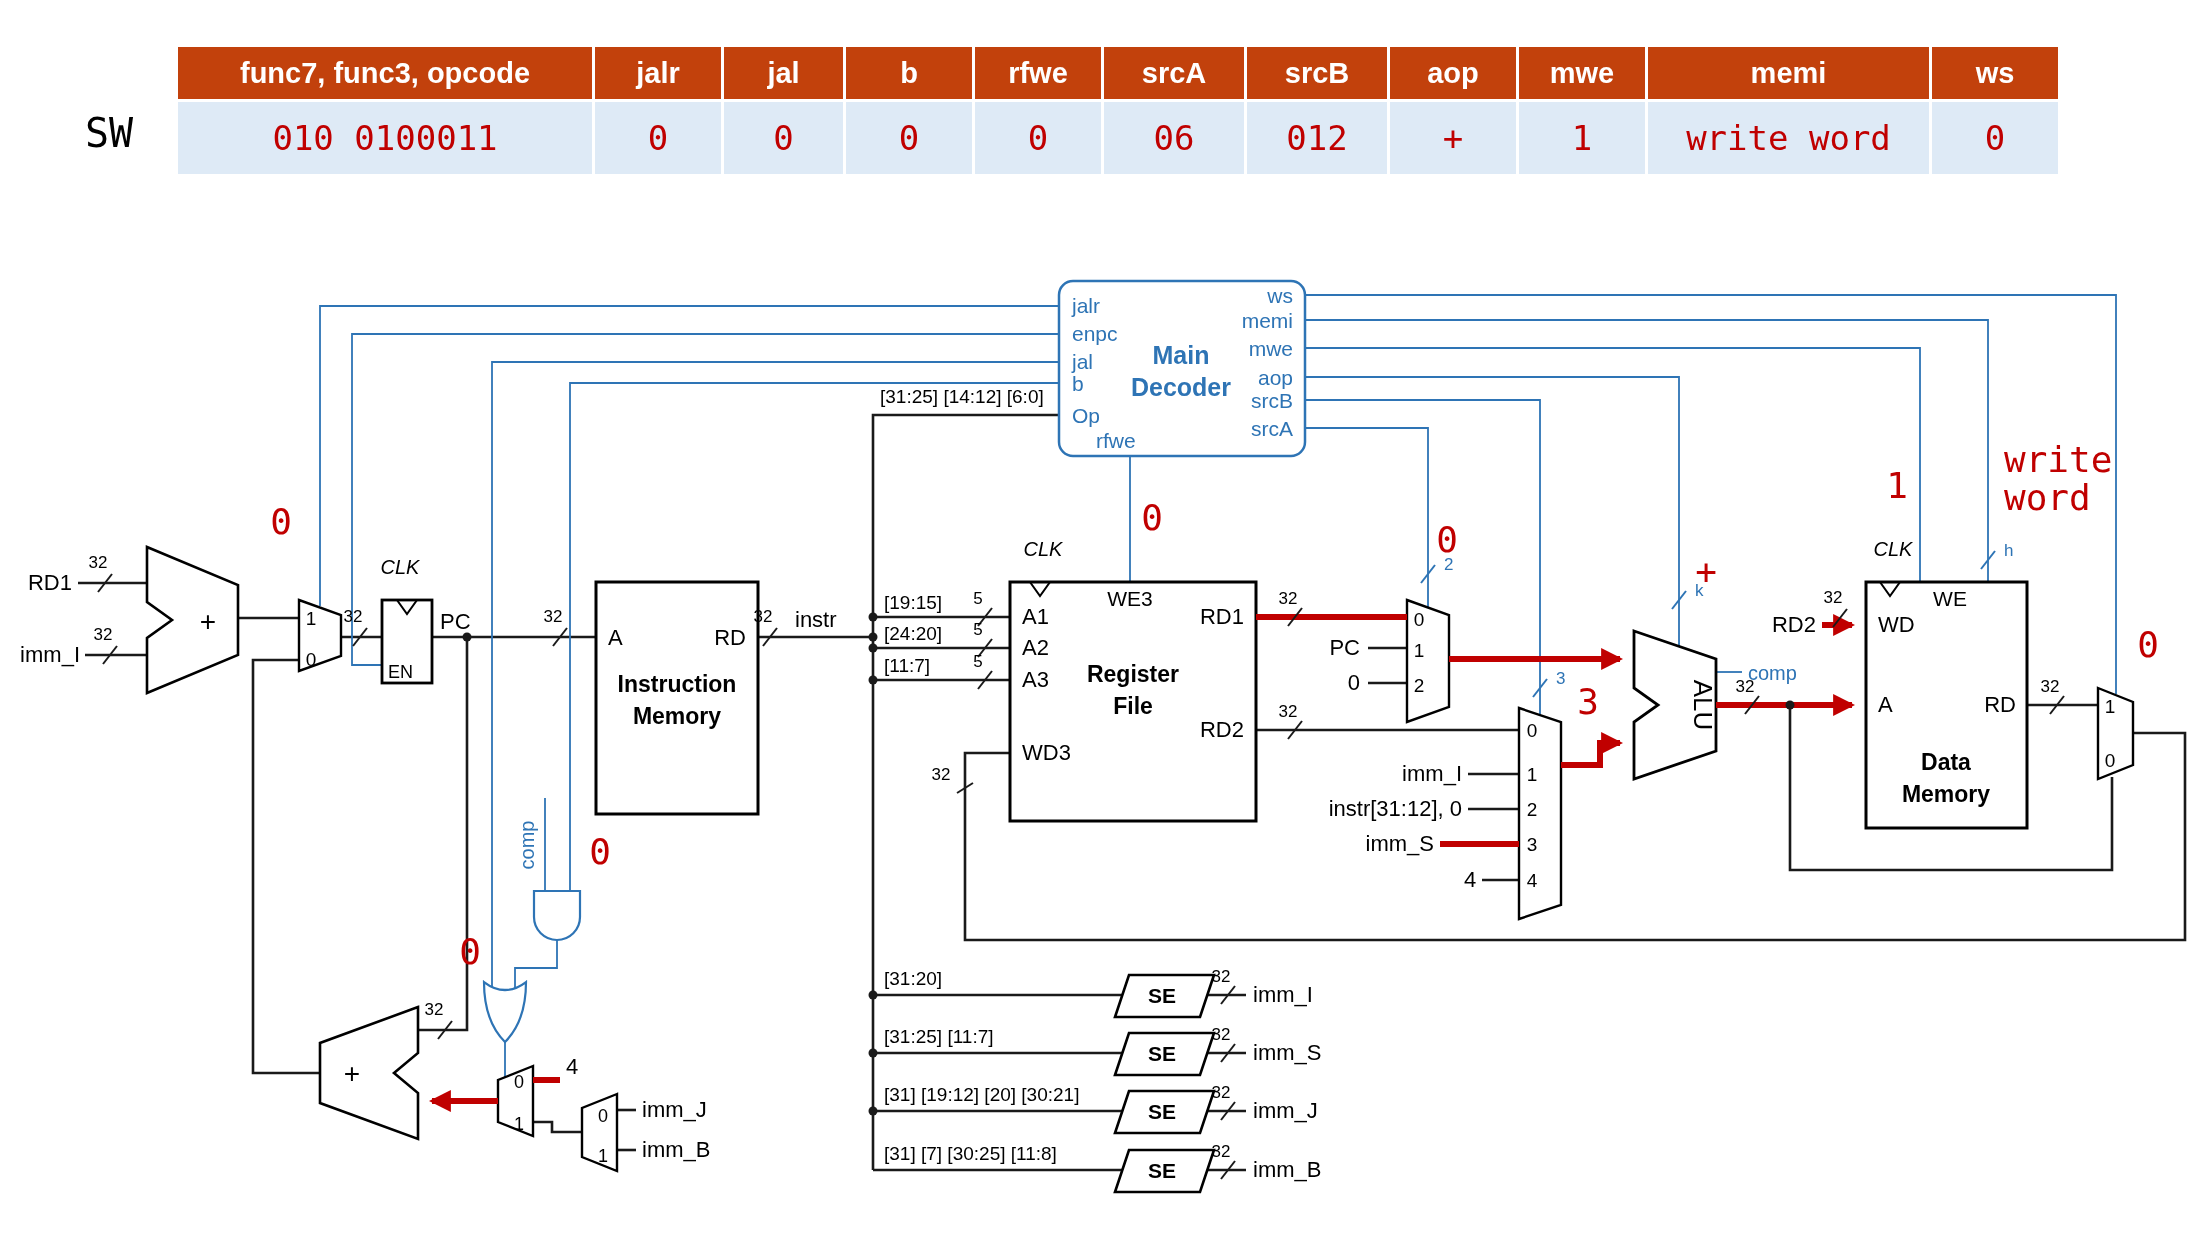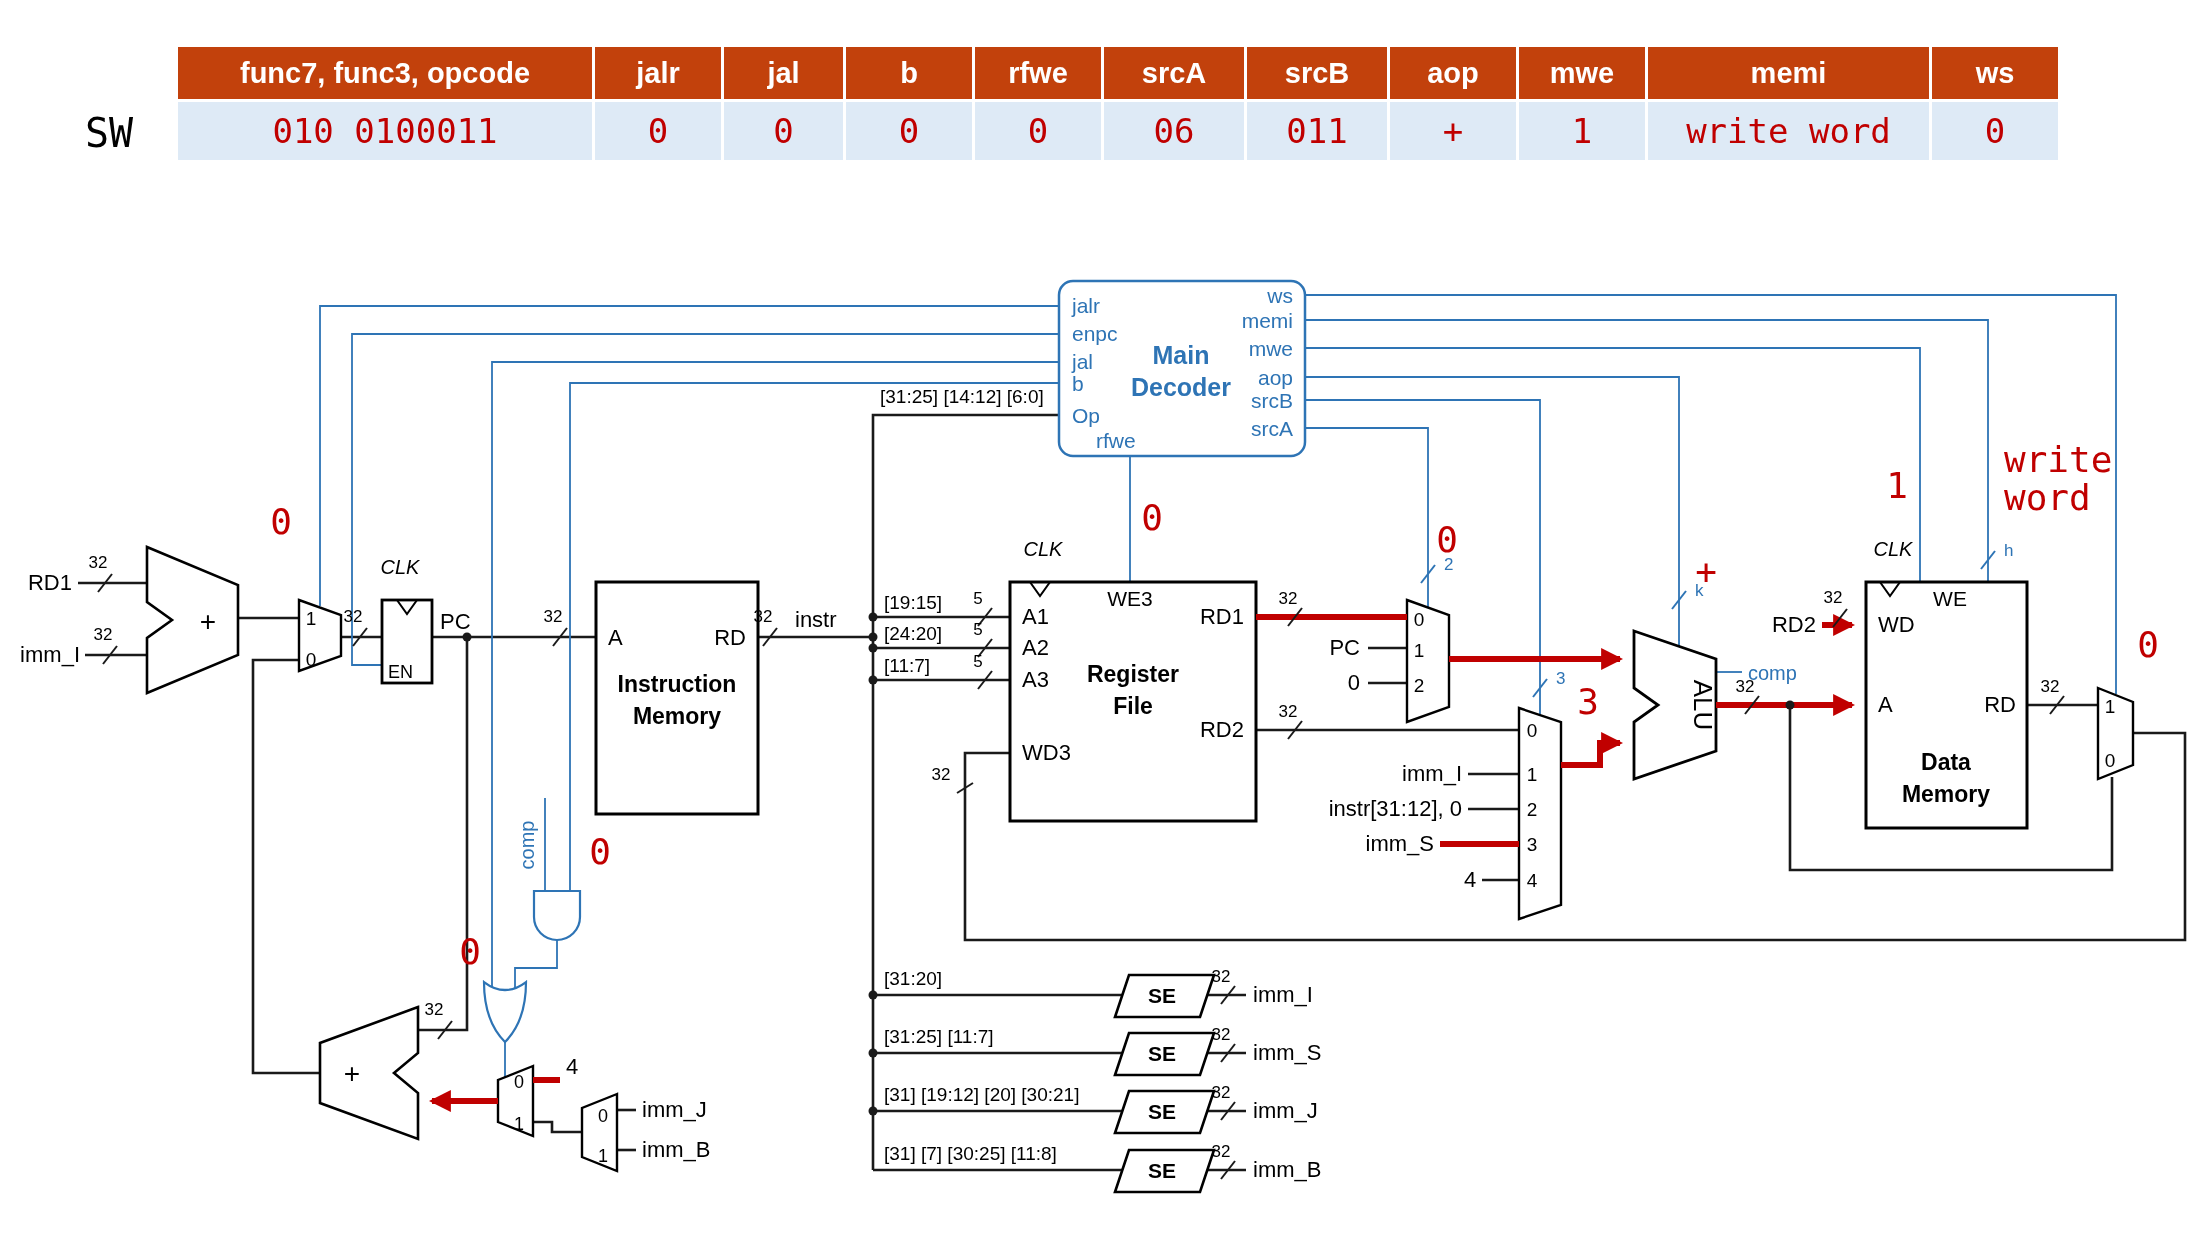--- a/index.html
+++ b/index.html
@@ -5,21 +5,21 @@
   html,body{margin:0;padding:0;background:#fff;}
   .page{position:relative;width:2200px;height:1238px;background:#fff;overflow:hidden;
         font-family:"Liberation Sans",sans-serif;}
   .diagram-svg{position:absolute;left:0;top:0;}
   .table-wrap{position:absolute;left:85px;top:44px;z-index:5;}
   .row-label{position:absolute;left:0;top:66px;font-family:"DejaVu Sans Mono",monospace;
              font-weight:normal;font-size:40px;color:#000;}
   table.ctl{border-collapse:separate;border-spacing:3px;margin-left:90px;table-layout:fixed;}
   table.ctl th{background:#c2410c;color:#fff;font-weight:bold;font-size:29px;
                height:52px;text-align:center;padding:0 6px;font-family:"Liberation Sans",sans-serif;}
-  table.ctl td{background:#DEEAF6;color:#C00000;font-size:34px;height:58px;text-align:center;
+  table.ctl td{background:#DEEAF6;color:#C00000;font-size:34px;height:72px;text-align:center;
                font-family:"DejaVu Sans Mono",monospace;padding:0 6px;}
   svg text{font-family:"Liberation Sans",sans-serif;fill:#000;}
   svg text.blue{fill:#2E74B5;}
   svg text.red{fill:#C00000;font-family:"DejaVu Sans Mono",monospace;font-size:36px;}
   svg text.it{font-style:italic;}
   svg text.b{font-weight:bold;}
   svg text.sm{font-size:19px;}
   svg text.port{font-size:22px;}
   svg text.tiny{font-size:17px;}
 </style>
@@ -338,21 +338,21 @@
         </tr>
       </thead>
       <tbody>
         <tr>
           <td>010 0100011</td>
           <td>0</td>
           <td>0</td>
           <td>0</td>
           <td>0</td>
           <td>06</td>
-          <td>011</td>
+          <td>012</td>
           <td>+</td>
           <td>1</td>
           <td>write word</td>
           <td>0</td>
         </tr>
       </tbody>
     </table>
   </div>
 
 </div>

